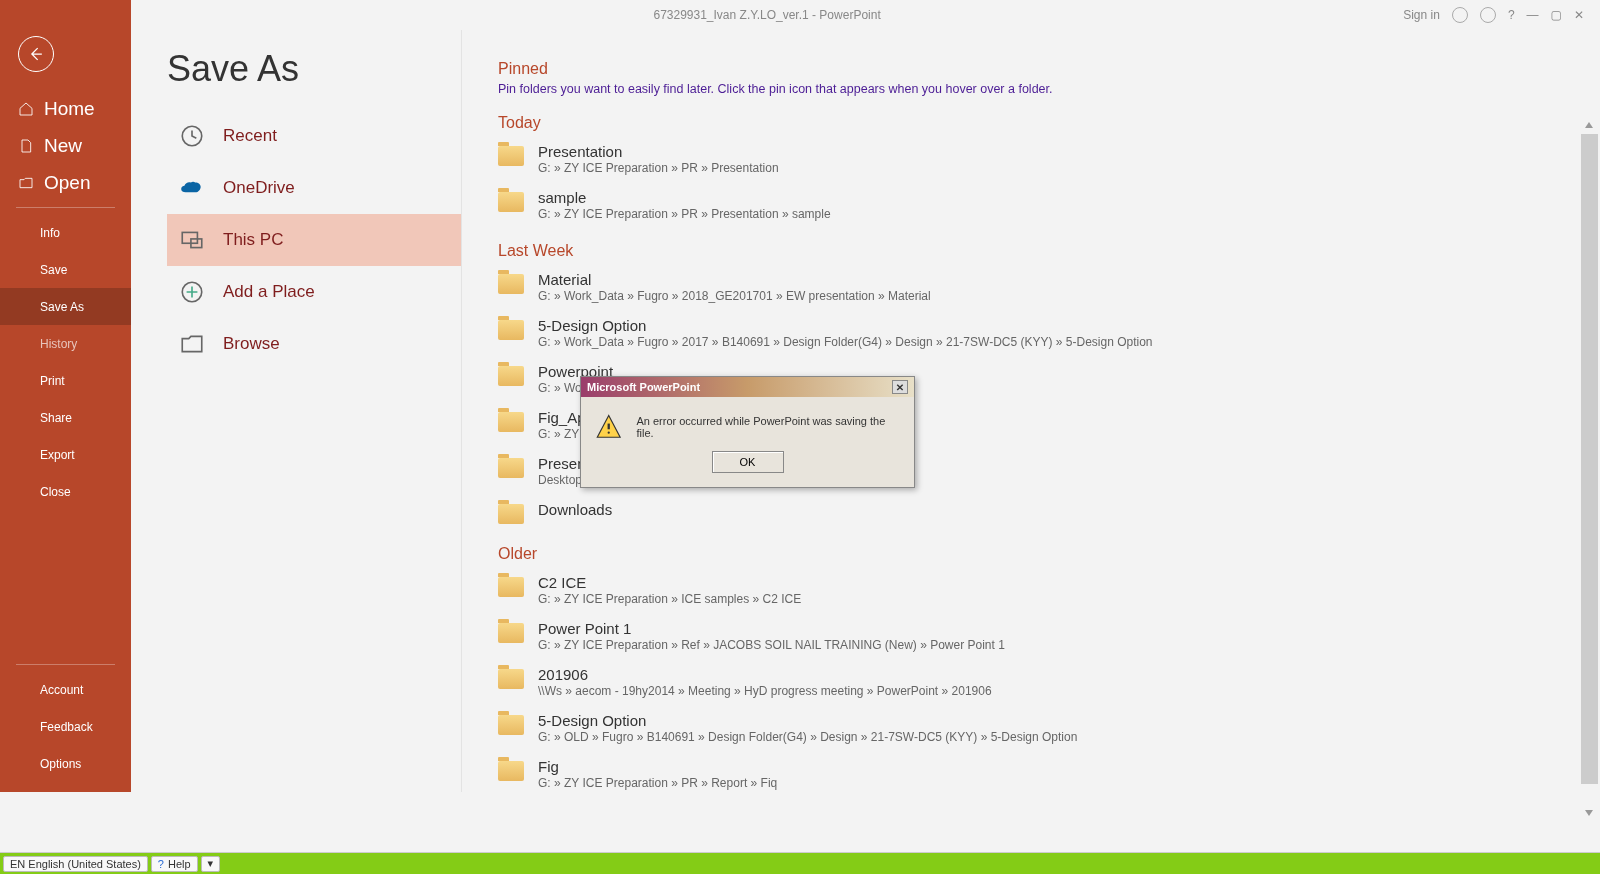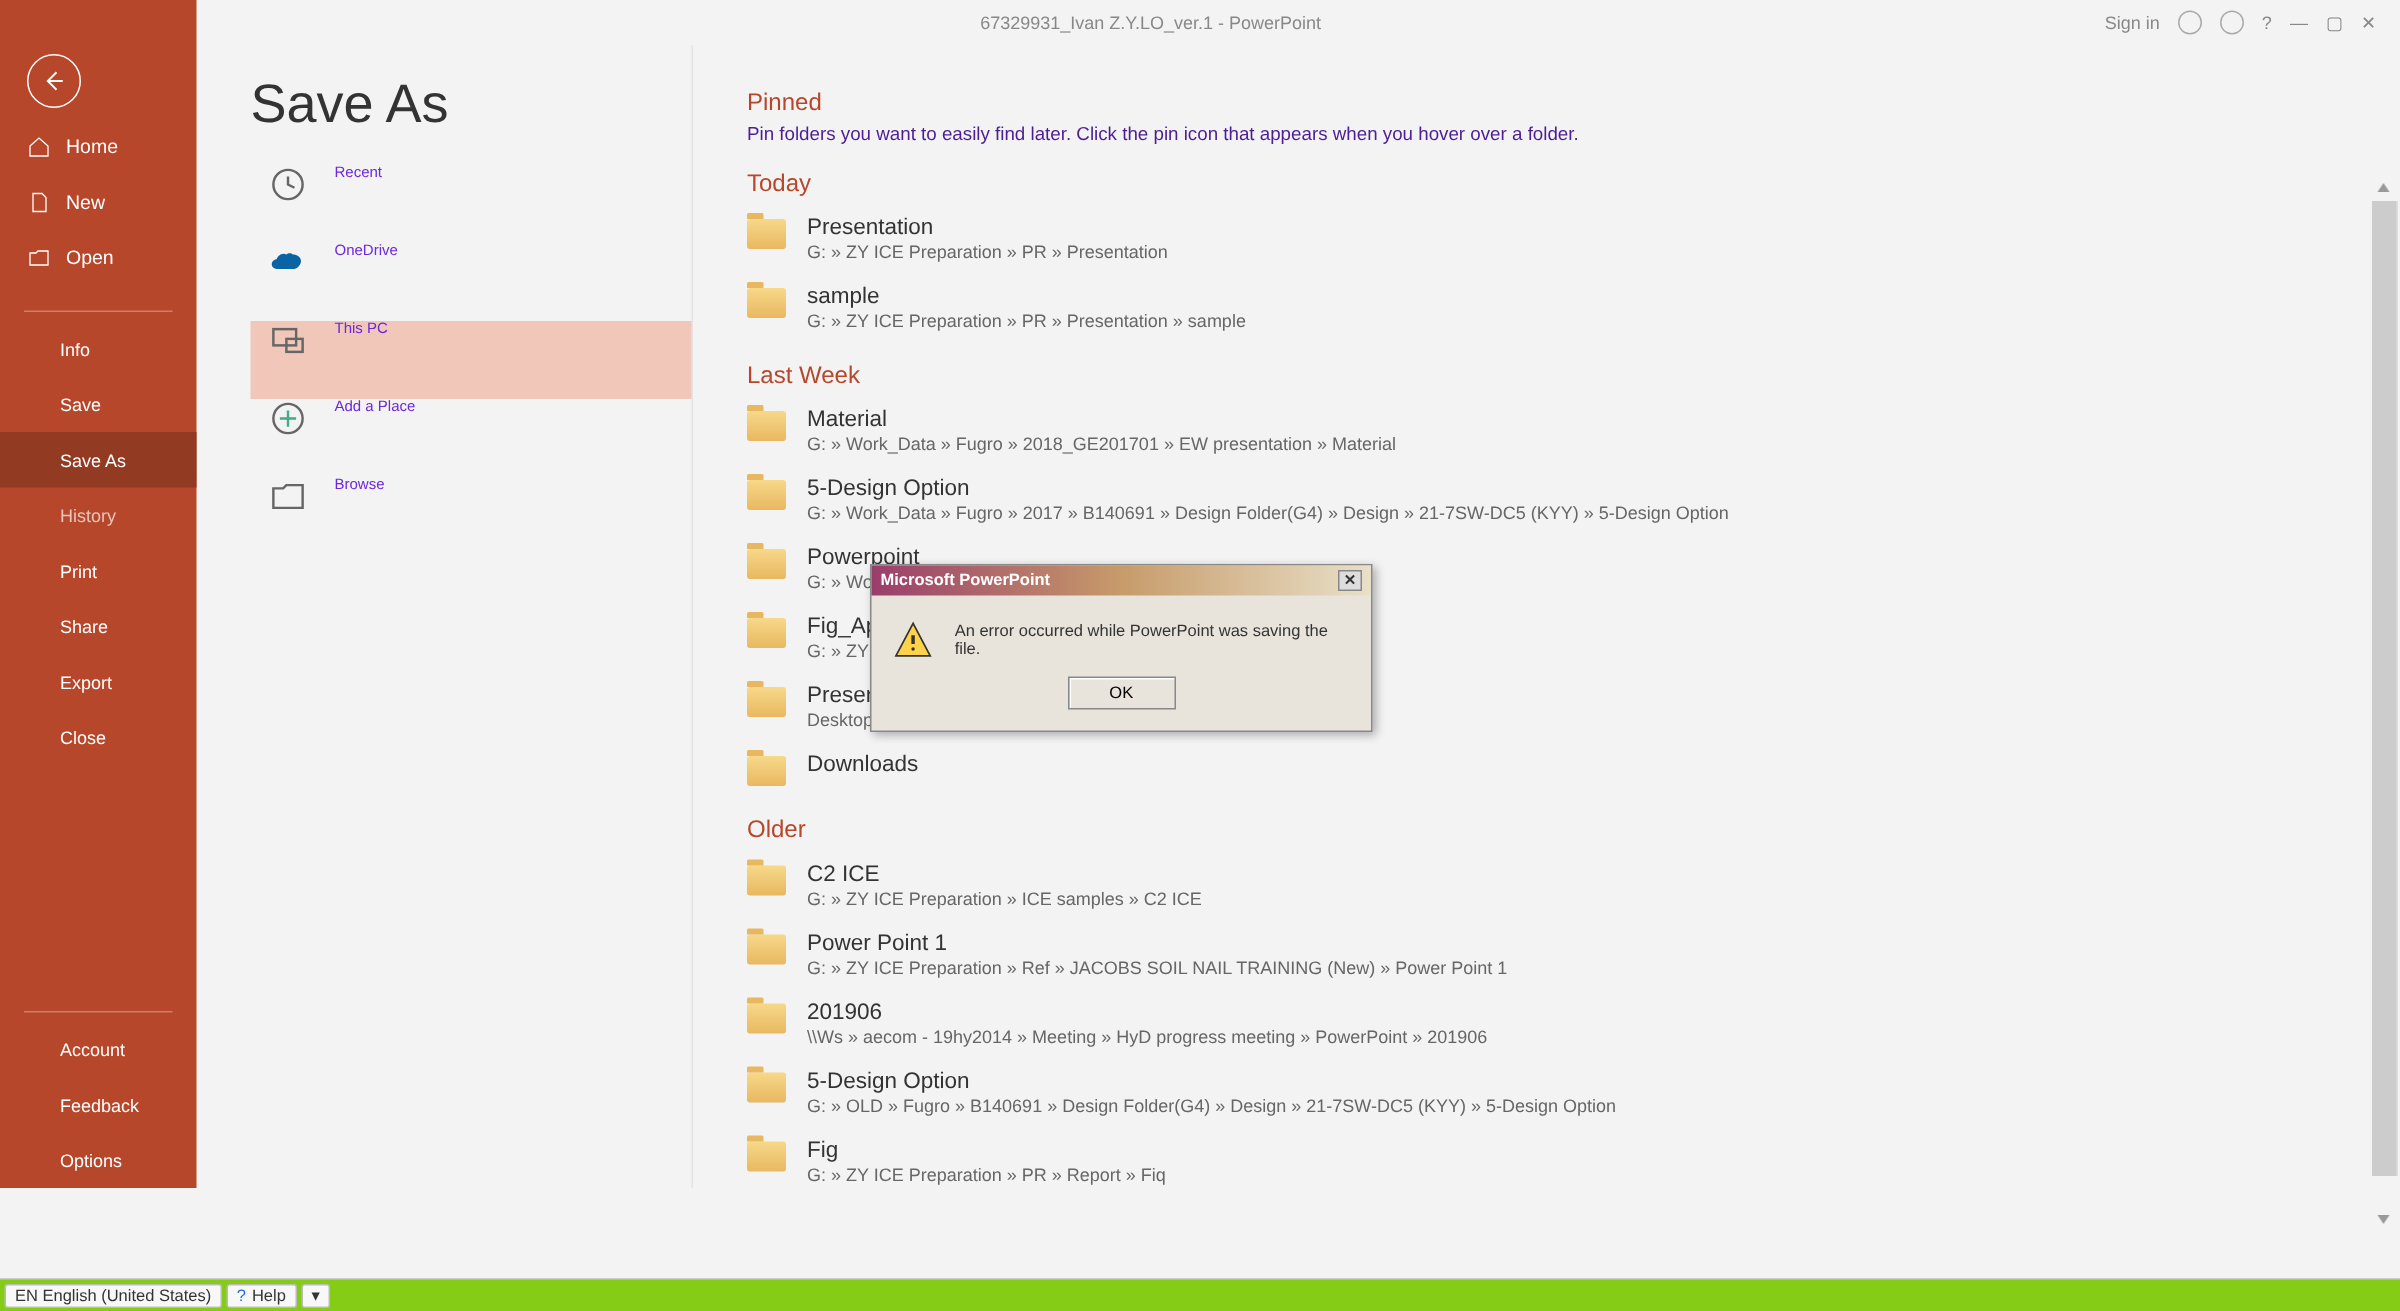--- a/index.html
+++ b/index.html
@@ -6,32 +6,32 @@
 html,body{width:1600px;height:874px;overflow:hidden;background:#f3f3f3}
 .titlebar{height:30px;background:#f3f3f3;display:flex;align-items:center;color:#888;font-size:12px}
 .titlebar .tcenter{flex:1;text-align:center}
 .titlebar .tright{display:flex;align-items:center;gap:12px;padding-right:16px}
 .titlebar .tright span{color:#888;cursor:default}
 .titlebar .face{width:16px;height:16px;border:1.2px solid #aaa;border-radius:50%;position:relative}
 .sidebar{position:absolute;left:0;top:0;width:131px;height:792px;background:#b7472a;color:#fff;display:flex;flex-direction:column}
 .back{width:36px;height:36px;border:1.5px solid #fff;border-radius:50%;margin:36px 0 0 18px;display:flex;align-items:center;justify-content:center}
 .back svg{width:20px;height:20px;fill:none;stroke:#fff;stroke-width:1.5}
 .sb-top{padding-top:18px}
-.sb-item{height:37px;display:flex;align-items:flex-start;padding-left:18px;font-size:13px;gap:10px}
+.sb-item{height:37px;display:flex;align-items:center;padding-left:18px;font-size:19px;gap:10px}
 .sb-item.sel{background:#933a22}
 .sb-item .ico{width:16px;height:16px;display:flex;align-items:center;justify-content:center}
 .sb-item .ico svg{width:16px;height:16px;fill:none;stroke:#fff;stroke-width:1.3}
 .sb-div{height:1px;background:rgba(255,255,255,.3);margin:6px 16px}
 .sb-sub{height:37px;display:flex;align-items:center;padding-left:40px;font-size:12px}
 .sb-sub.dim{color:#e8c5bc}
-.sb-bottom{position:absolute;bottom:0;left:0;right:0;}
+.sb-bottom{position:absolute;bottom:0;left:0;right:0;padding-bottom:10px}
 .content{position:absolute;left:131px;top:30px;right:0;bottom:82px;display:flex}
 .h1{font-size:36px;font-weight:300;color:#333;padding:18px 0 0 36px;position:absolute;left:131px;top:30px}
 .locs{width:331px;padding:80px 0 0 36px;border-right:1px solid #e3e3e3}
-.loc{height:52px;display:flex;gap:16px;padding-left:10px;font-size:10px;color:#6d28d9}
+.loc{height:52px;display:flex;align-items:center;gap:16px;padding-left:10px;font-size:17px;color:#7f1d1d}
 .loc.sel{background:#f1c7b9}
 .loc .lico{width:30px;display:flex;justify-content:center}
 .loc svg{width:26px;height:26px}
 .folders{flex:1;padding:16px 10px 0 36px;overflow-y:auto;position:relative}
 .scrollbar{position:absolute;right:2px;top:104px;width:17px;height:670px;background:#f3f3f3}
 .scrollbar .thumb{position:absolute;left:0;right:0;top:0;height:650px;background:#ccc}
 .scrollbar::before,.scrollbar::after{content:"";position:absolute;left:4px;width:0;height:0;border-left:4px solid transparent;border-right:4px solid transparent}
 .scrollbar::before{top:-12px;border-bottom:6px solid #999}
 .scrollbar::after{bottom:-12px;border-top:6px solid #999}
 .sec{font-size:16px;color:#b7472a;margin:14px 0 4px}

